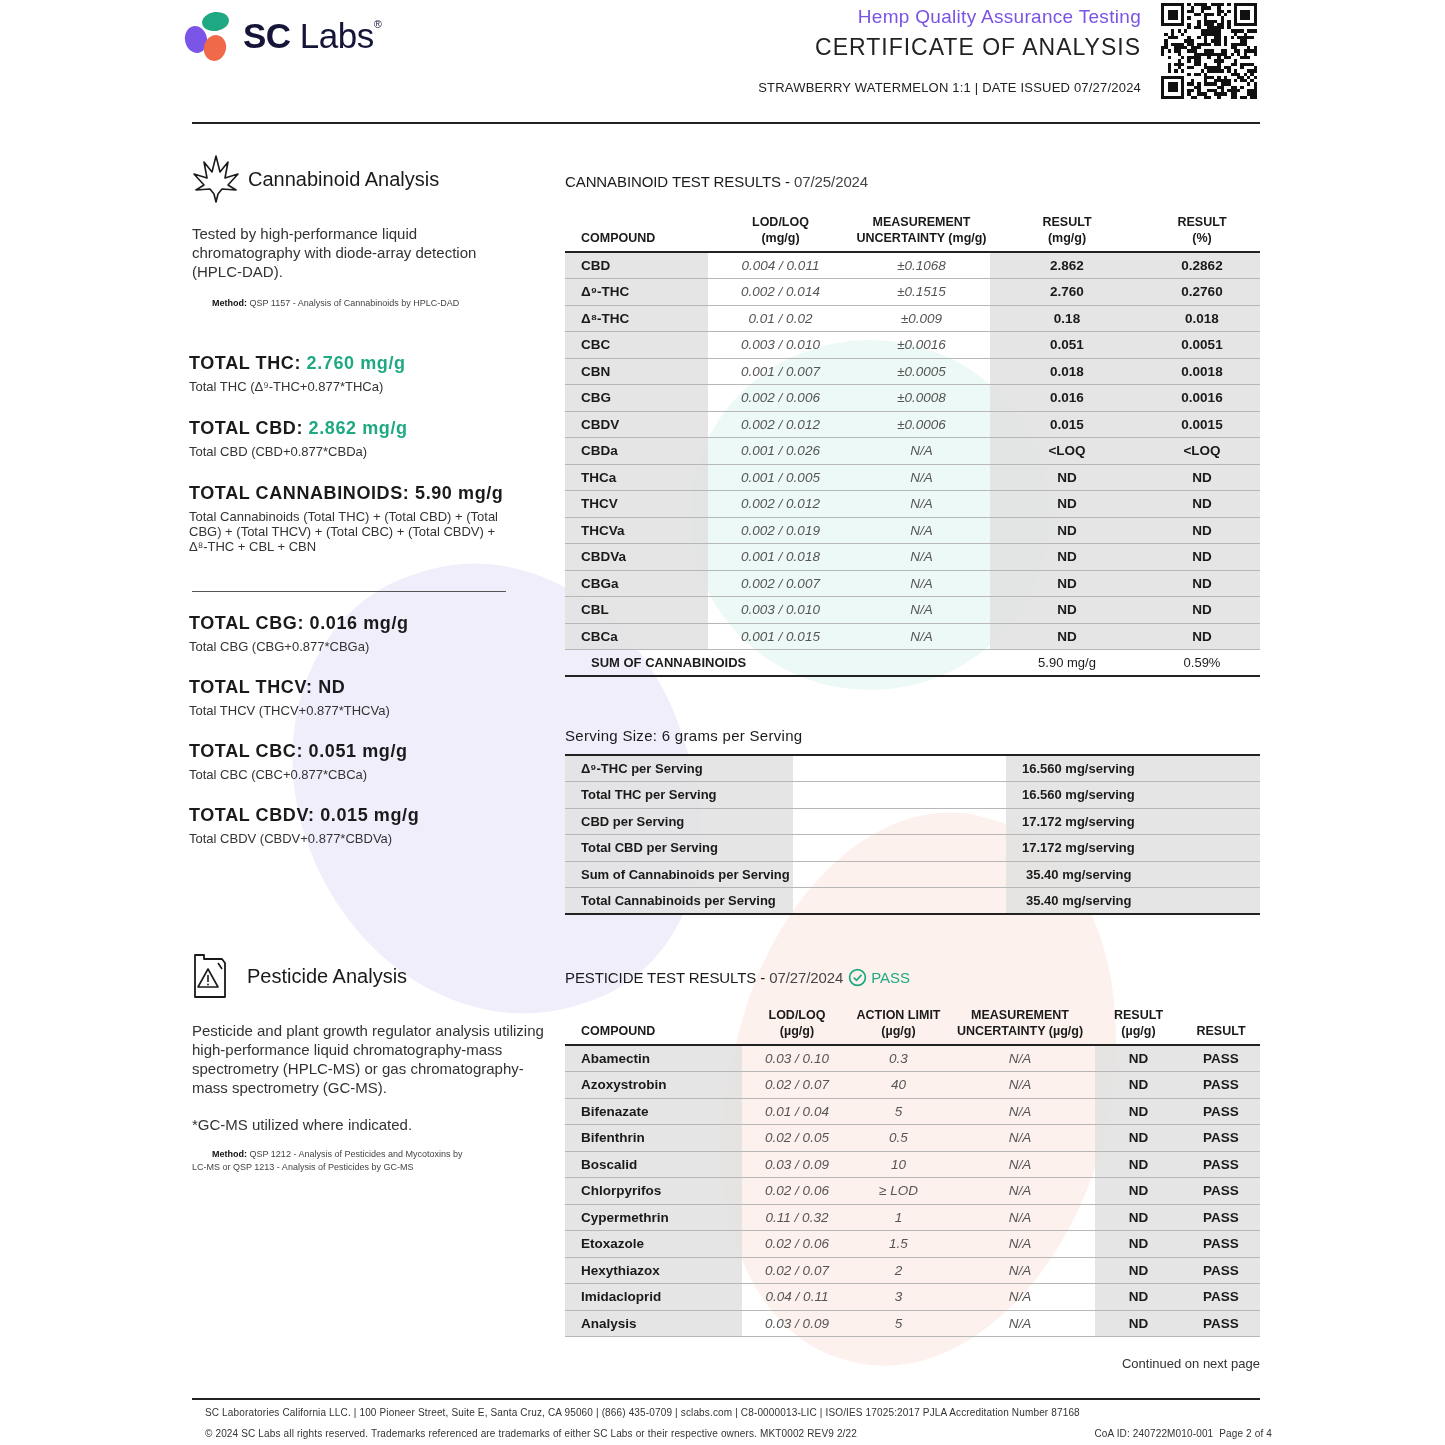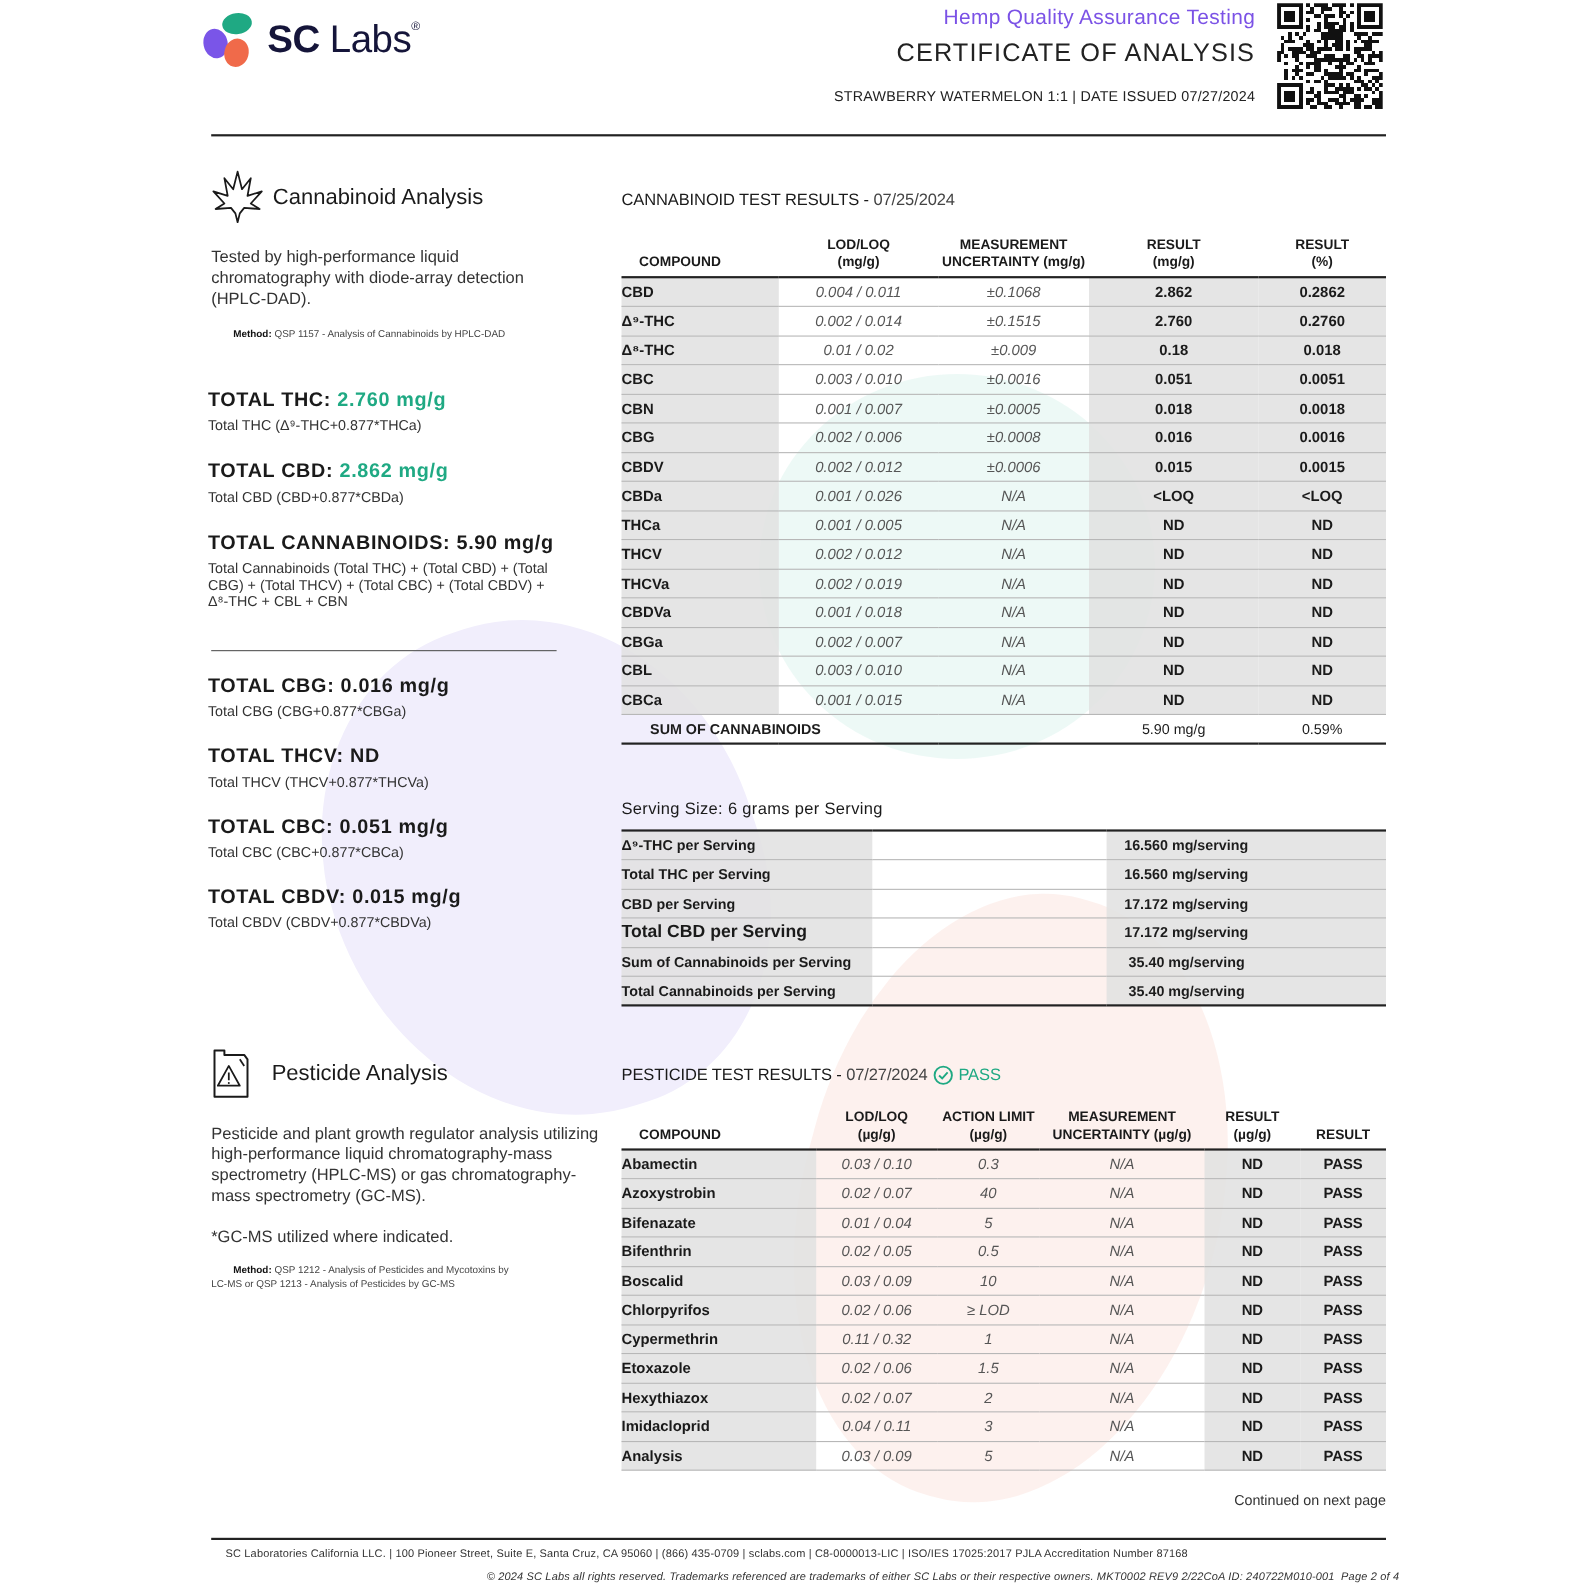--- a/index.html
+++ b/index.html
@@ -48,21 +48,21 @@
 
   
   .tbl-title { font-size: 15px; color: #1a1a1a; letter-spacing: -0.1px; }
   .tbl-title .date { color: #444; }
   table { border-collapse: collapse; width: 100%; }
   th { font-size: 12.5px; font-weight: 700; color: #1a1a1a; line-height: 16px; padding-bottom: 5px; vertical-align: bottom; }
   td { font-size: 13.5px; height: 26.5px; border-bottom: 1.5px solid #b7b7b7; }
   td.gray { background: rgba(225,225,225,.88); }
   td.it { font-style: italic; color: #555; text-align: center; }
   td.bd { font-weight: 700; text-align: center; color: #1a1a1a; }
-  td.name { font-weight: 700; color: #1a1a1a; }
+  td.name { font-weight: 700; padding-left: 16px; color: #1a1a1a; }
   thead tr { border-bottom: 2px solid #222; }
   .sum-row td { border-bottom: 2px solid #222; border-top: 1.5px solid #222; font-weight: 700; font-size: 13px; background: transparent; }
 
   .pass-badge { color: #1fa983; font-weight: 400; }
   .cont { right: 185px; top: 1356px; font-size: 13px; color: #333; }
 
   .rule-bottom { left: 192px; top: 1398px; width: 1068px; height: 2px; background: #222; }
   .foot { left: 205px; font-size: 10px; color: #333; letter-spacing: .15px; }
 </style>
 </head>
@@ -634,21 +634,21 @@
           <td class="name gray" style="font-weight: 700; font-size: 13px;">Total THC per Serving</td>
           <td></td>
           <td class="gray" style="font-size: 13px; font-weight: 700; padding-left: 16px;">16.560 mg/serving</td>
         </tr>
         <tr>
           <td class="name gray" style="font-weight: 700; font-size: 13px;">CBD per Serving</td>
           <td></td>
           <td class="gray" style="font-size: 13px; font-weight: 700; padding-left: 16px;">17.172 mg/serving</td>
         </tr>
         <tr>
-          <td class="name gray" style="font-weight: 700; font-size: 16px;">Total CBD per Serving</td>
+          <td class="name gray" style="font-weight: 700; font-size: 13px;">Total CBD per Serving</td>
           <td></td>
           <td class="gray" style="font-size: 13px; font-weight: 700; padding-left: 16px;">17.172 mg/serving</td>
         </tr>
         <tr>
           <td class="name gray" style="font-weight: 700; font-size: 13px;">Sum of Cannabinoids per Serving</td>
           <td></td>
           <td class="gray" style="font-size: 13px; font-weight: 700; padding-left: 20px;">35.40 mg/serving</td>
         </tr>
         <tr>
           <td class="name gray" style="font-weight: 700; font-size: 13px; border-bottom: 2px solid rgb(34, 34, 34);">Total Cannabinoids per Serving</td>
@@ -795,16 +795,16 @@
           <td class="bd gray">PASS</td>
         </tr>
       </tbody>
   </table>
 </div>
 
 <div class="layer cont">Continued on next page</div>
 
 <div class="layer rule-bottom"></div>
 <div class="layer foot" style="top:1407px;">SC Laboratories California LLC. | 100 Pioneer Street, Suite E, Santa Cruz, CA 95060 | (866) 435-0709 | sclabs.com | C8-0000013-LIC | ISO/IES 17025:2017 PJLA Accreditation Number 87168</div>
-<div class="layer foot" style="top:1428px; width:1067px; display:flex; justify-content:flex-end;font-style:italic;">
+<div class="layer foot" style="top:1428px; width:1067px; display:flex; justify-content:space-between;">
   <span>© 2024 SC Labs all rights reserved. Trademarks referenced are trademarks of either SC Labs or their respective owners. MKT0002 REV9 2/22</span>
   <span><span>CoA ID: 240722M010-001</span>&nbsp;&nbsp;<span>Page 2 of 4</span></span>
 </div>
 
 </body></html>

